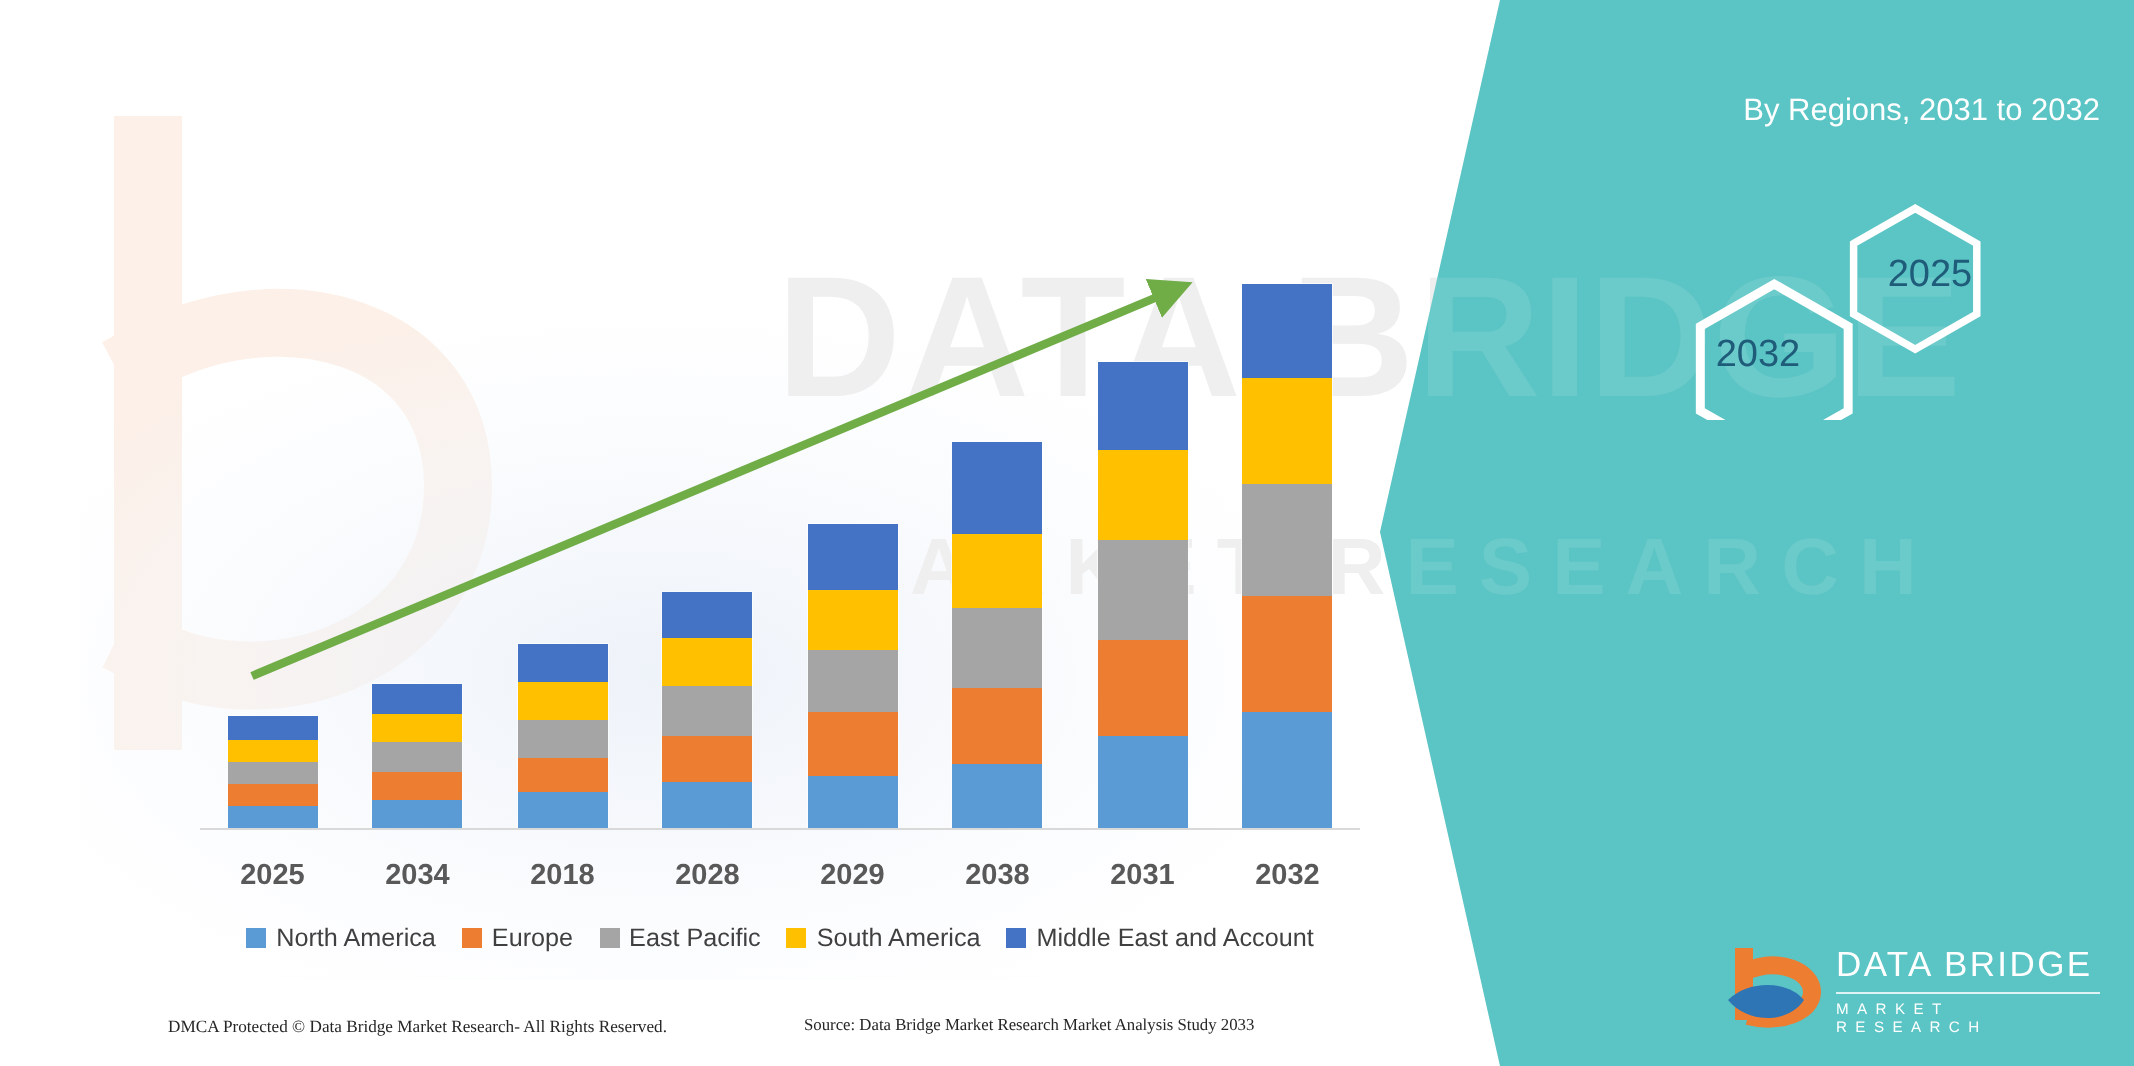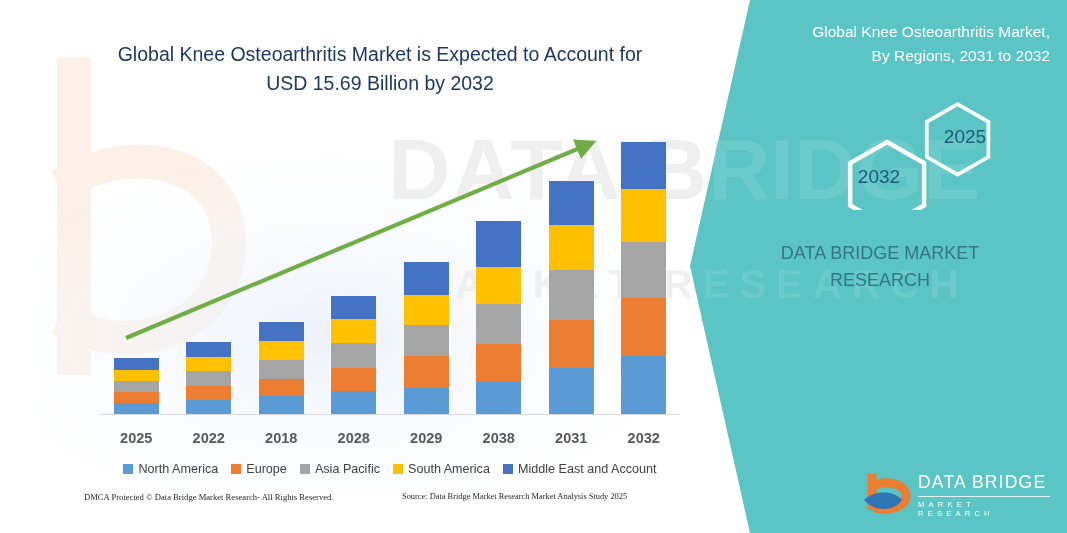--- a/index.html
+++ b/index.html
@@ -77,21 +77,21 @@
   #legend{
     position:absolute;left:100px;top:458px;width:580px;height:22px;
     display:flex;align-items:center;justify-content:center;gap:13px;
   }
   .legend-item{display:flex;align-items:center;gap:5px;}
   .legend-swatch{width:10px;height:10px;flex:0 0 auto;}
   .legend-label{font-size:12.6px;font-weight:400;color:#404040;white-space:nowrap;}
 
   
   #footer{
-    position:absolute;left:0;top:492px;width:760px;height:20px;
+    position:absolute;left:0;top:508px;width:760px;height:20px;
     font-family:"Liberation Serif", serif;
     padding-left:36px;
   }
   #footer-dmca{
     position:absolute;left:84px;top:0;font-size:8.6px;color:#262626;white-space:nowrap;
   }
   #footer-source{
     position:absolute;left:402px;top:0;font-size:8.4px;color:#262626;white-space:nowrap;
   }
 
@@ -137,24 +137,20 @@
     <path d="M30,10 L30,300 M30,120 C95,85 185,105 185,185 C185,265 95,300 30,268" fill="none" stroke="#FBE5D6" stroke-width="34" stroke-linecap="square"></path>
   </svg>
 
   <div id="halo"></div>
 
   <div id="watermark-text">
     <span class="wm-1">DATA BRIDGE</span>
     <span class="wm-2">MARKET RESEARCH</span>
   </div>
 
-  <div id="chart-title">
-    <span>Global Knee Osteoarthritis Market is Expected to Account for</span><br>
-    <span>USD 15.69 Billion by 2032</span>
-  </div>
 
   <div id="plot">
     <div id="bars">
         <div class="bar-col">
           <div class="bar">
             <div class="seg" style="height: 11px; background: rgb(91, 155, 213);"></div>
             <div class="seg" style="height: 11px; background: rgb(237, 125, 49);"></div>
             <div class="seg" style="height: 11px; background: rgb(165, 165, 165);"></div>
             <div class="seg" style="height: 11px; background: rgb(255, 192, 0);"></div>
             <div class="seg" style="height: 12px; background: rgb(68, 114, 196);"></div>
@@ -231,81 +227,77 @@
     <defs>
       <marker id="arrowhead" markerWidth="5" markerHeight="5" refX="2.6" refY="2.5" orient="auto">
         <path d="M0,0 L5,2.5 L0,5 Z" fill="#70AD47"></path>
       </marker>
     </defs>
     <line x1="26" y1="218" x2="487" y2="25" stroke="#70AD47" stroke-width="4.2" marker-end="url(#arrowhead)"></line>
   </svg>
 
   <div id="x-axis">
       <div class="x-tick">2025</div>
-      <div class="x-tick">2022</div>
+      <div class="x-tick">2034</div>
       <div class="x-tick">2018</div>
       <div class="x-tick">2028</div>
       <div class="x-tick">2029</div>
       <div class="x-tick">2038</div>
       <div class="x-tick">2031</div>
       <div class="x-tick">2032</div>
     </div>
 
   <div id="legend">
       <div class="legend-item">
         <span class="legend-swatch" style="background: rgb(91, 155, 213);"></span>
         <span class="legend-label">North America</span>
       </div>
       <div class="legend-item">
         <span class="legend-swatch" style="background: rgb(237, 125, 49);"></span>
         <span class="legend-label">Europe</span>
       </div>
       <div class="legend-item">
         <span class="legend-swatch" style="background: rgb(165, 165, 165);"></span>
-        <span class="legend-label">Asia Pacific</span>
+        <span class="legend-label">East Pacific</span>
       </div>
       <div class="legend-item">
         <span class="legend-swatch" style="background: rgb(255, 192, 0);"></span>
         <span class="legend-label">South America</span>
       </div>
       <div class="legend-item">
         <span class="legend-swatch" style="background: rgb(68, 114, 196);"></span>
         <span class="legend-label">Middle East and Account</span>
       </div>
     </div>
 
   <div id="footer">
     <span id="footer-dmca">DMCA Protected © Data Bridge Market Research-  All Rights Reserved.</span>
-    <span id="footer-source">Source: Data Bridge Market Research  Market Analysis Study 2025</span>
+    <span id="footer-source">Source: Data Bridge Market Research  Market Analysis Study 2033</span>
   </div>
 </div>
 
 <div id="right-panel">
 
   <div id="right-watermark">
     <span class="wm-1">DATA BRIDGE</span>
     <span class="wm-2">MARKET RESEARCH</span>
   </div>
 
   <div id="right-title">
-    <span>Global Knee Osteoarthritis Market,</span><br>
+    <br>
     <span>By Regions, 2031 to 2032</span>
   </div>
 
   <svg id="hexes" viewBox="0 0 240 115">
     <polygon points="38,38 66,22 94,38 94,70 66,86 38,70" fill="none" stroke="#ffffff" stroke-width="3.4" transform="translate(-10,18) scale(1.32)"></polygon>
     <polygon points="38,38 66,22 94,38 94,70 66,86 38,70" fill="none" stroke="#ffffff" stroke-width="3.4" transform="translate(75,-15) scale(1.1)"></polygon>
     <text id="hex-label-2032" x="69" y="88" fill="#1F5C7A" font-family="Liberation Sans, sans-serif" font-size="19" text-anchor="middle">2032</text>
     <text id="hex-label-2025" x="155" y="48" fill="#1F5C7A" font-family="Liberation Sans, sans-serif" font-size="19" text-anchor="middle">2025</text>
   </svg>
 
-  <div id="brand-center">
-    <span>DATA BRIDGE MARKET</span><br>
-    <span>RESEARCH</span>
-  </div>
 
   <div id="brand-logo">
     <svg width="52" height="46" viewBox="0 0 52 46">
       <path d="M12,4 L12,40" stroke="#ED7D31" stroke-width="9" stroke-linecap="butt" fill="none"></path>
       <path d="M12,16 C30,8 46,16 46,26 C46,36 30,42 14,38" fill="none" stroke="#ED7D31" stroke-width="9"></path>
       <path d="M4,30 C14,20 34,20 42,30 C34,42 14,42 4,30 Z" fill="#2E75B6"></path>
     </svg>
     <span class="logo-text">
       <span class="logo-name">DATA BRIDGE</span>
       <span class="logo-sub">MARKET  RESEARCH</span>

